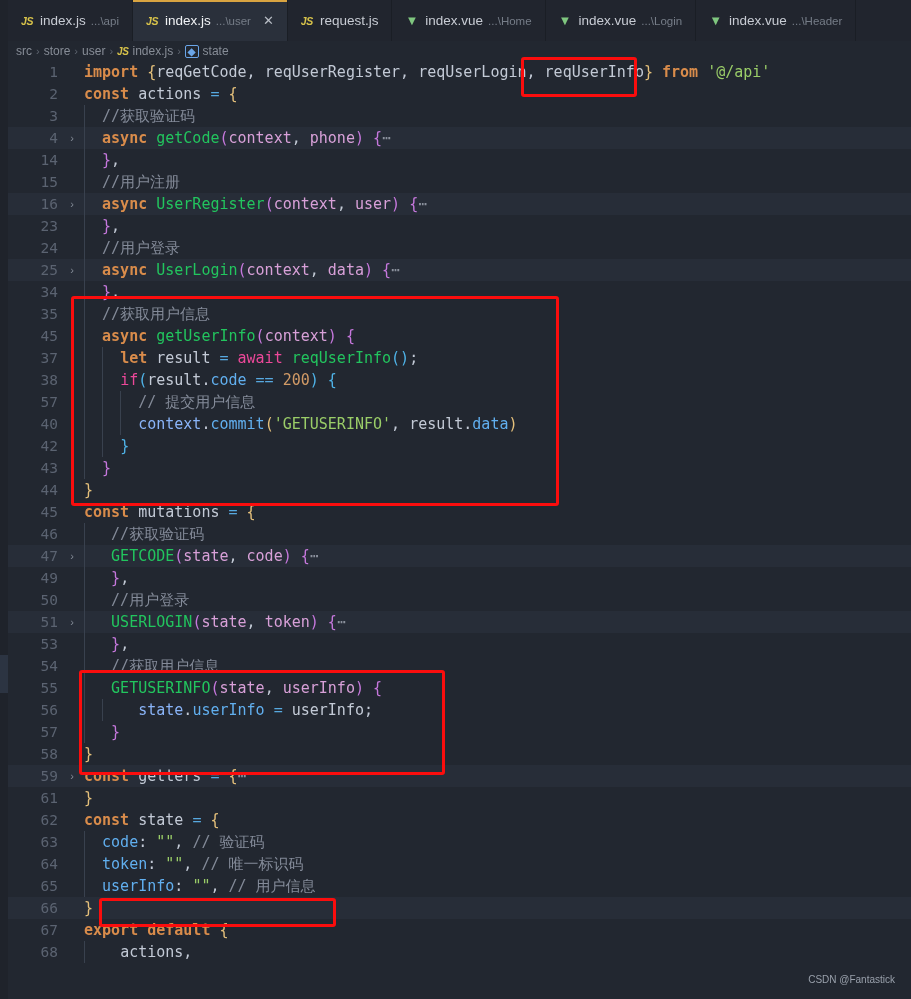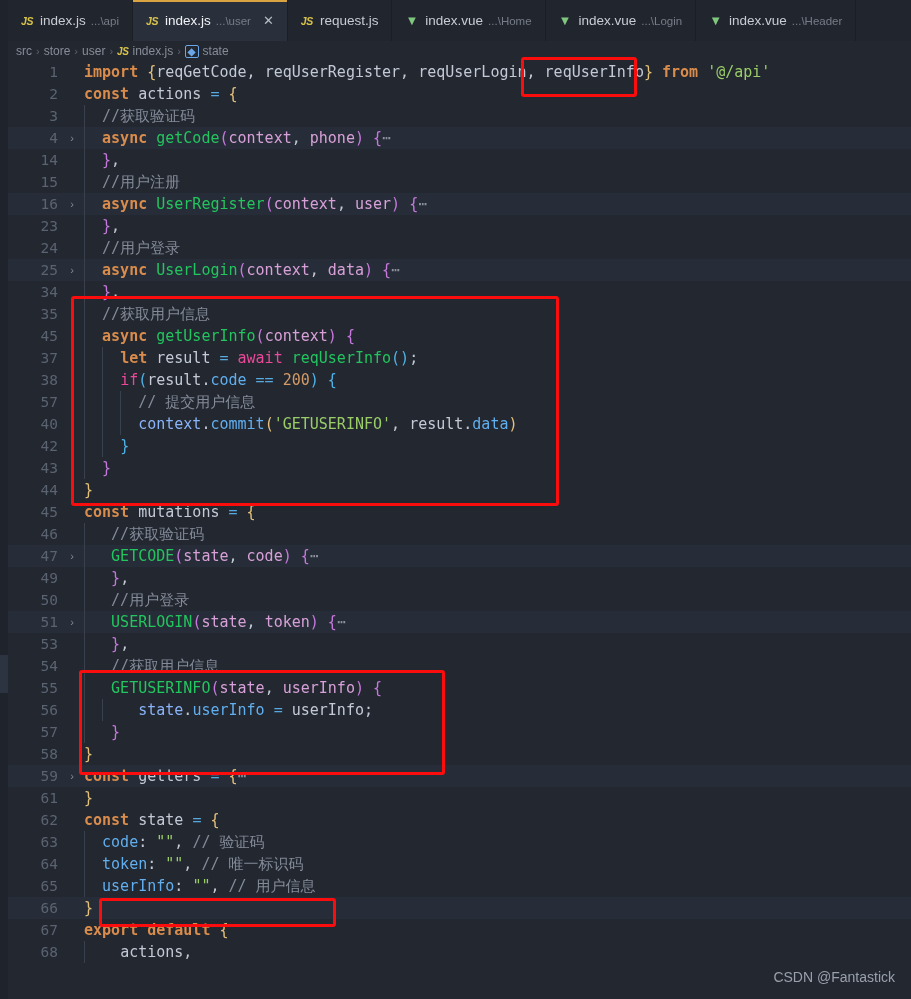--- a/index.html
+++ b/index.html
@@ -164,21 +164,21 @@
     border: 3px solid #fb0d0d;
     border-radius: 3px;
     pointer-events: none;
     z-index: 6;
   }
 
   
   #watermark {
     position: absolute; right: 16px; bottom: 14px;
     font-family: "Liberation Sans", sans-serif;
-    font-size: 14px; color: #99a0ab;
+    font-size: 10px; color: #99a0ab;
     z-index: 7;
   }
 </style>
 </head>
 <body>
 
 <div id="activity-strip">
   <div class="scroll-thumb"></div>
 </div>
 

